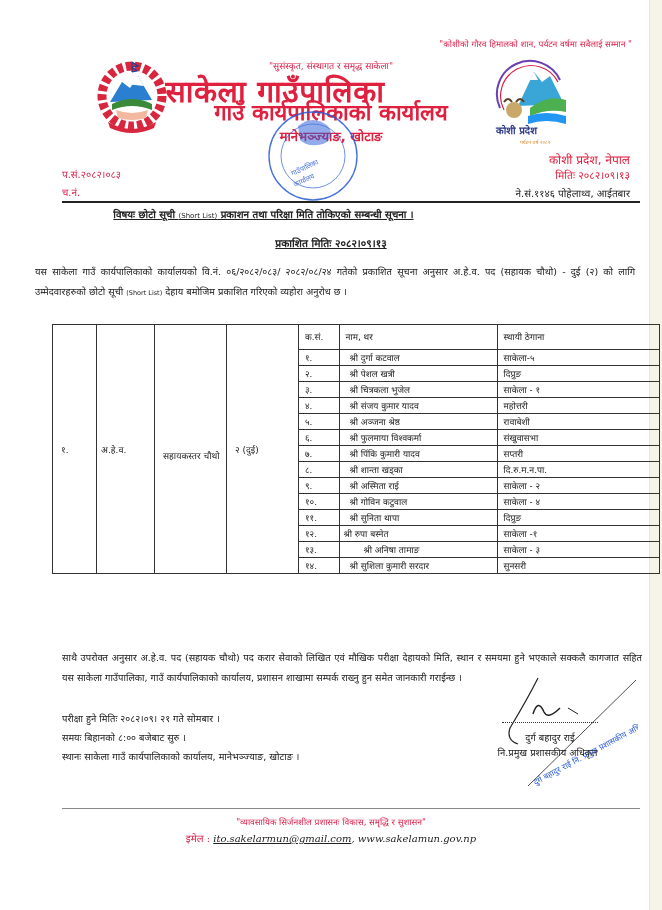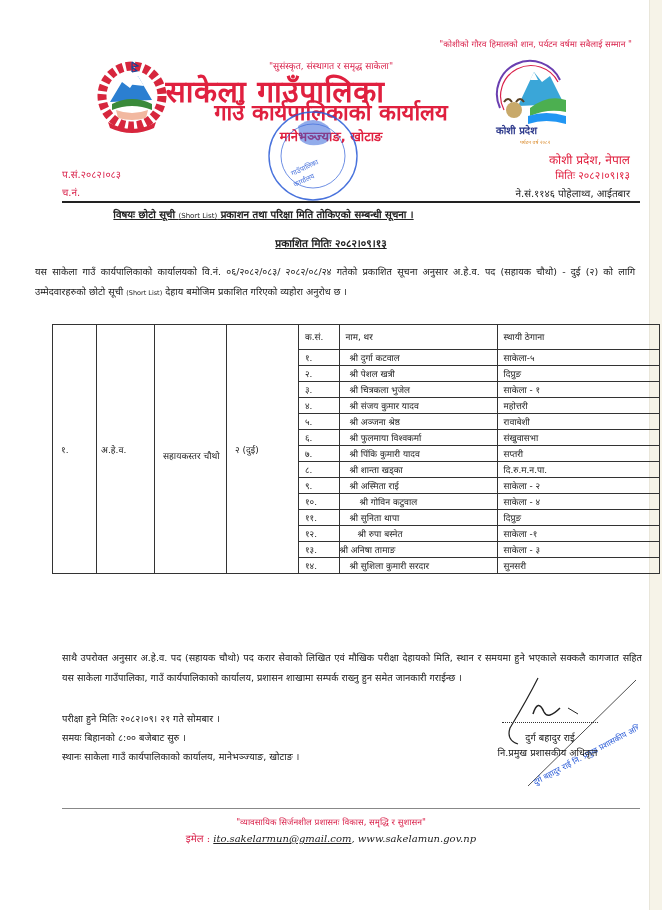--- a/index.html
+++ b/index.html
@@ -179,36 +179,36 @@
                 <td style="padding-left: 10px;">श्री शान्ता खड्का</td>
                 <td style="border-right: none;">दि.रु.म.न.पा.</td>
               </tr>
               <tr>
                 <td style="border-left: none;">९.</td>
                 <td style="padding-left: 10px;">श्री अस्मिता राई</td>
                 <td style="border-right: none;">साकेला - २</td>
               </tr>
               <tr>
                 <td style="border-left: none;">१०.</td>
-                <td style="padding-left: 20px;">श्री गोविन कटुवाल</td>
+                <td style="padding-left: 10px;">श्री गोविन कटुवाल</td>
                 <td style="border-right: none;">साकेला - ४</td>
               </tr>
               <tr>
                 <td style="border-left: none;">११.</td>
                 <td style="padding-left: 10px;">श्री सुनिता थापा</td>
                 <td style="border-right: none;">दिप्रुङ</td>
               </tr>
               <tr>
                 <td style="border-left: none;">१२.</td>
-                <td style="padding-left: 18px;">श्री रुपा बस्नेत</td>
+                <td style="padding-left: 4px;">श्री रुपा बस्नेत</td>
                 <td style="border-right: none;">साकेला -१</td>
               </tr>
               <tr>
                 <td style="border-left: none;">१३.</td>
-                <td style="padding-left: 0;">श्री अनिषा तामाङ</td>
+                <td style="padding-left: 24px;">श्री अनिषा तामाङ</td>
                 <td style="border-right: none;">साकेला - ३</td>
               </tr>
               <tr>
                 <td style="border-left: none; border-bottom: none;">१४.</td>
                 <td style="border-bottom: none; padding-left: 10px;">श्री सुशिला कुमारी सरदार</td>
                 <td style="border-right: none; border-bottom: none;">सुनसरी</td>
               </tr>
             </tbody>
       </table>
     </td>

